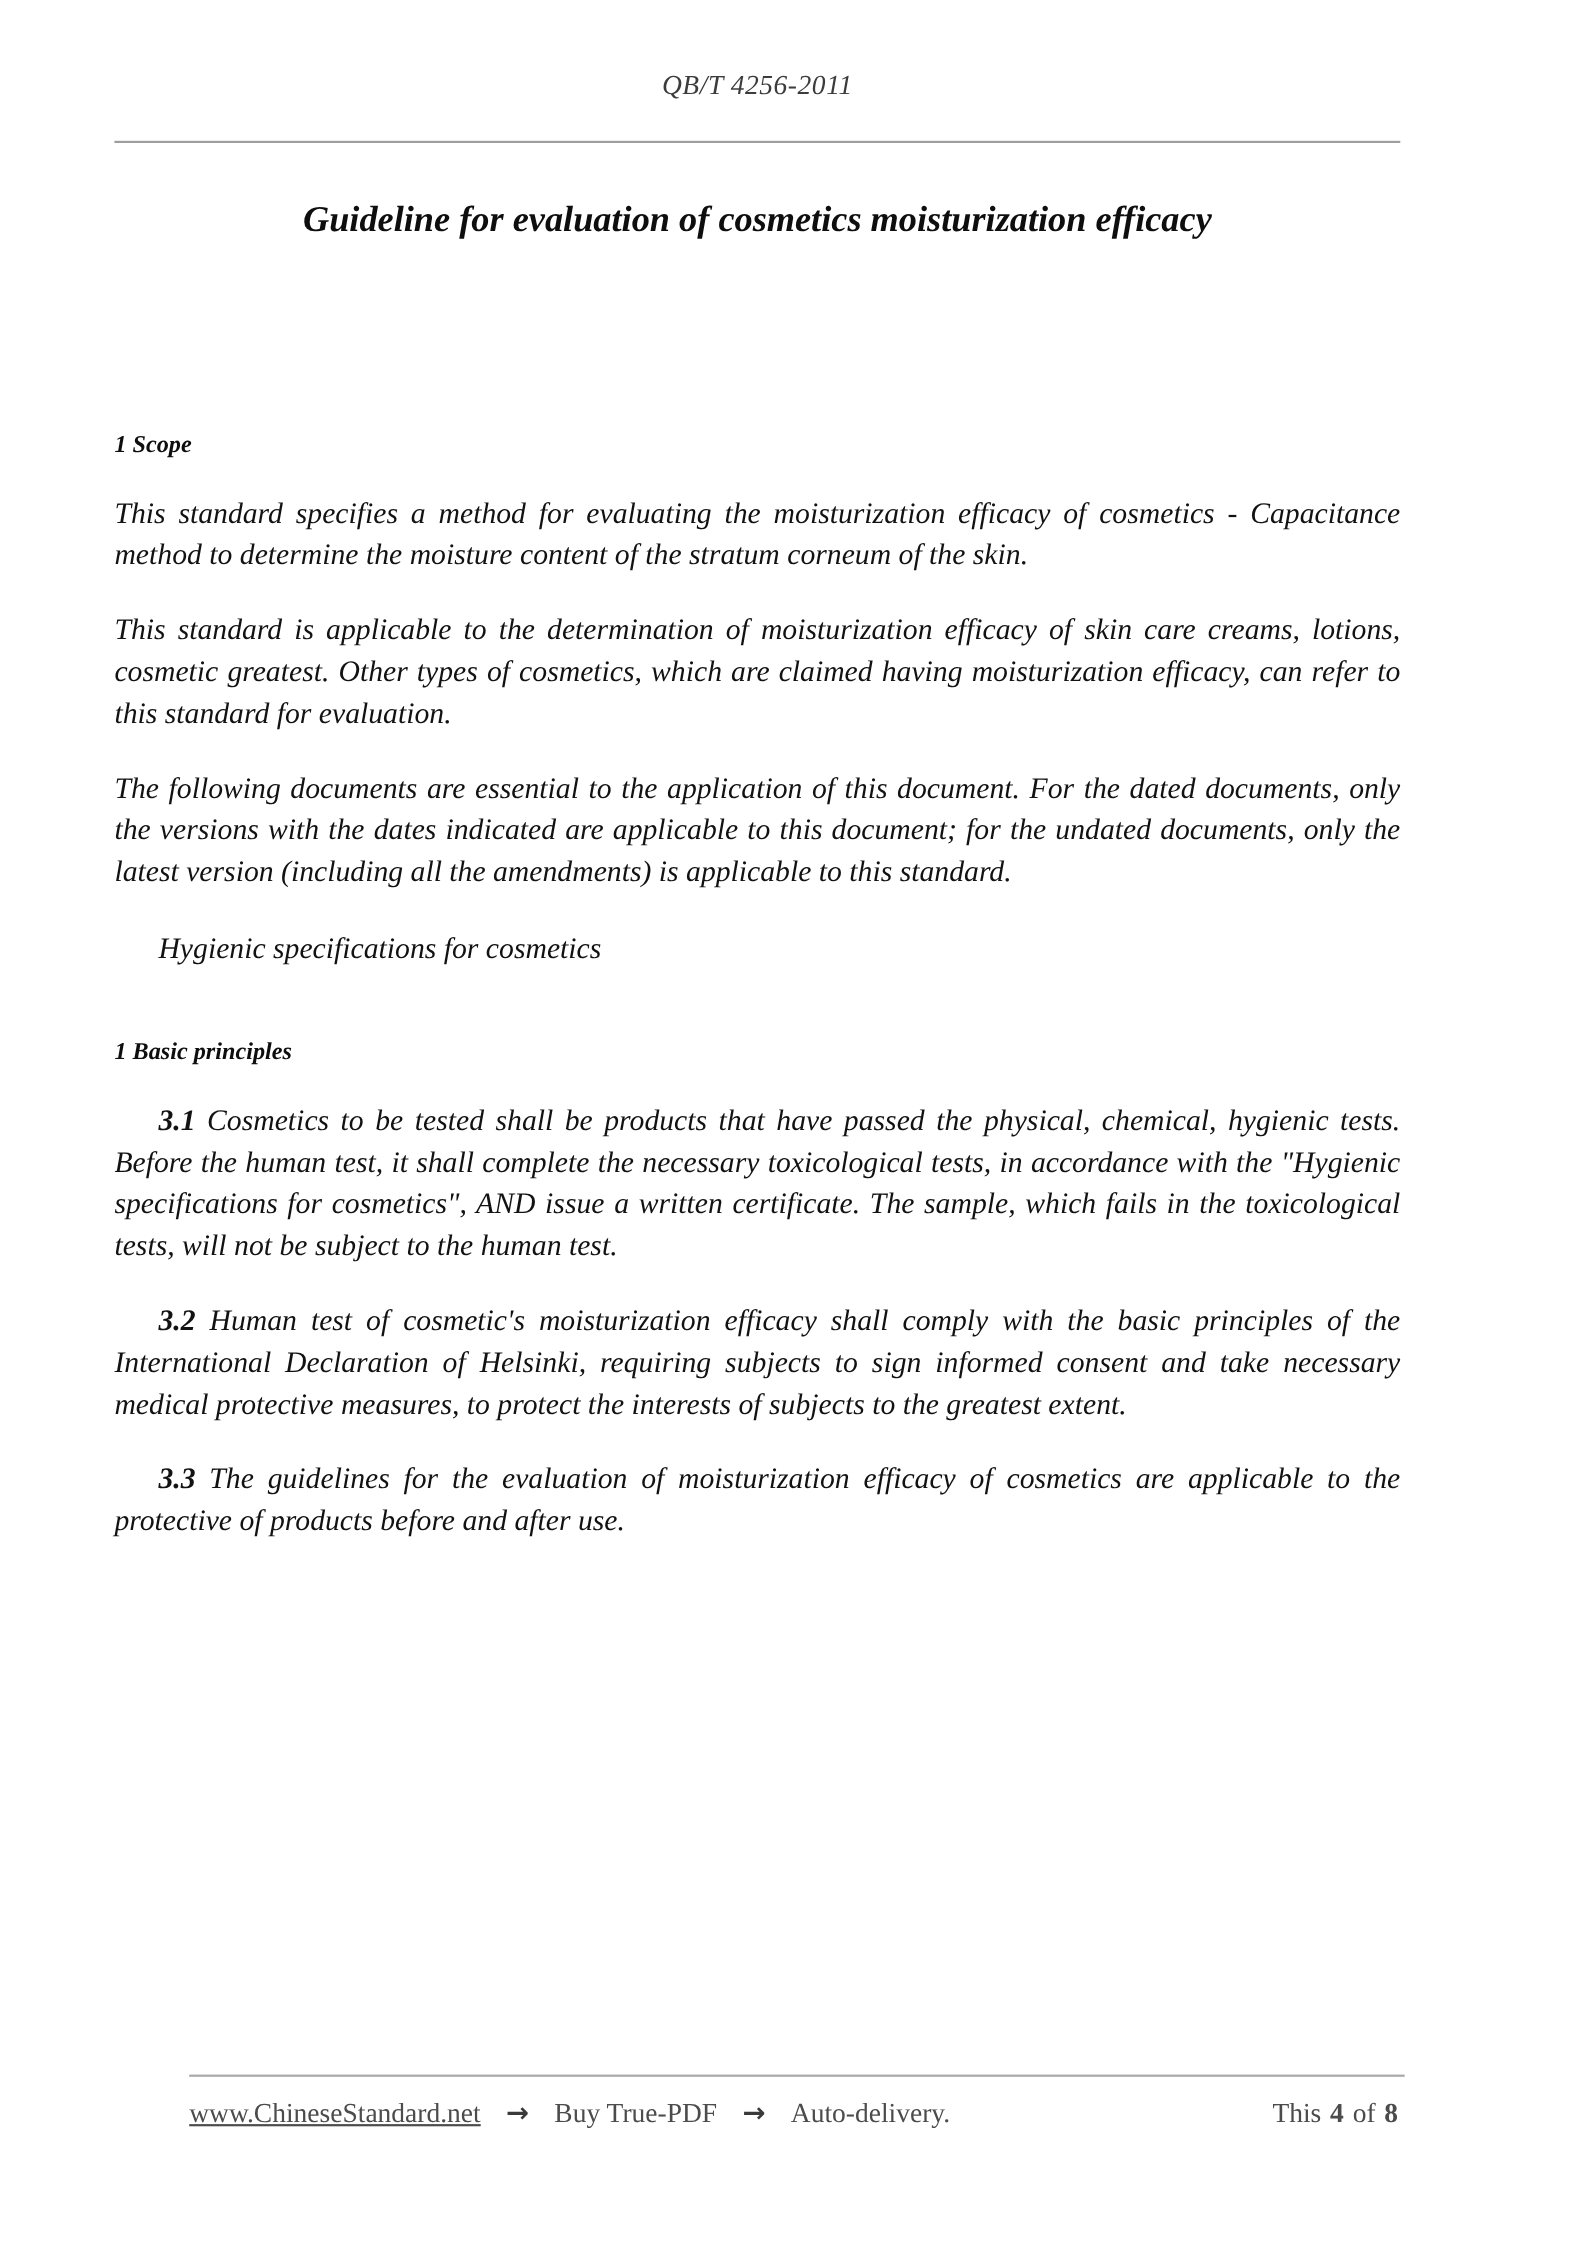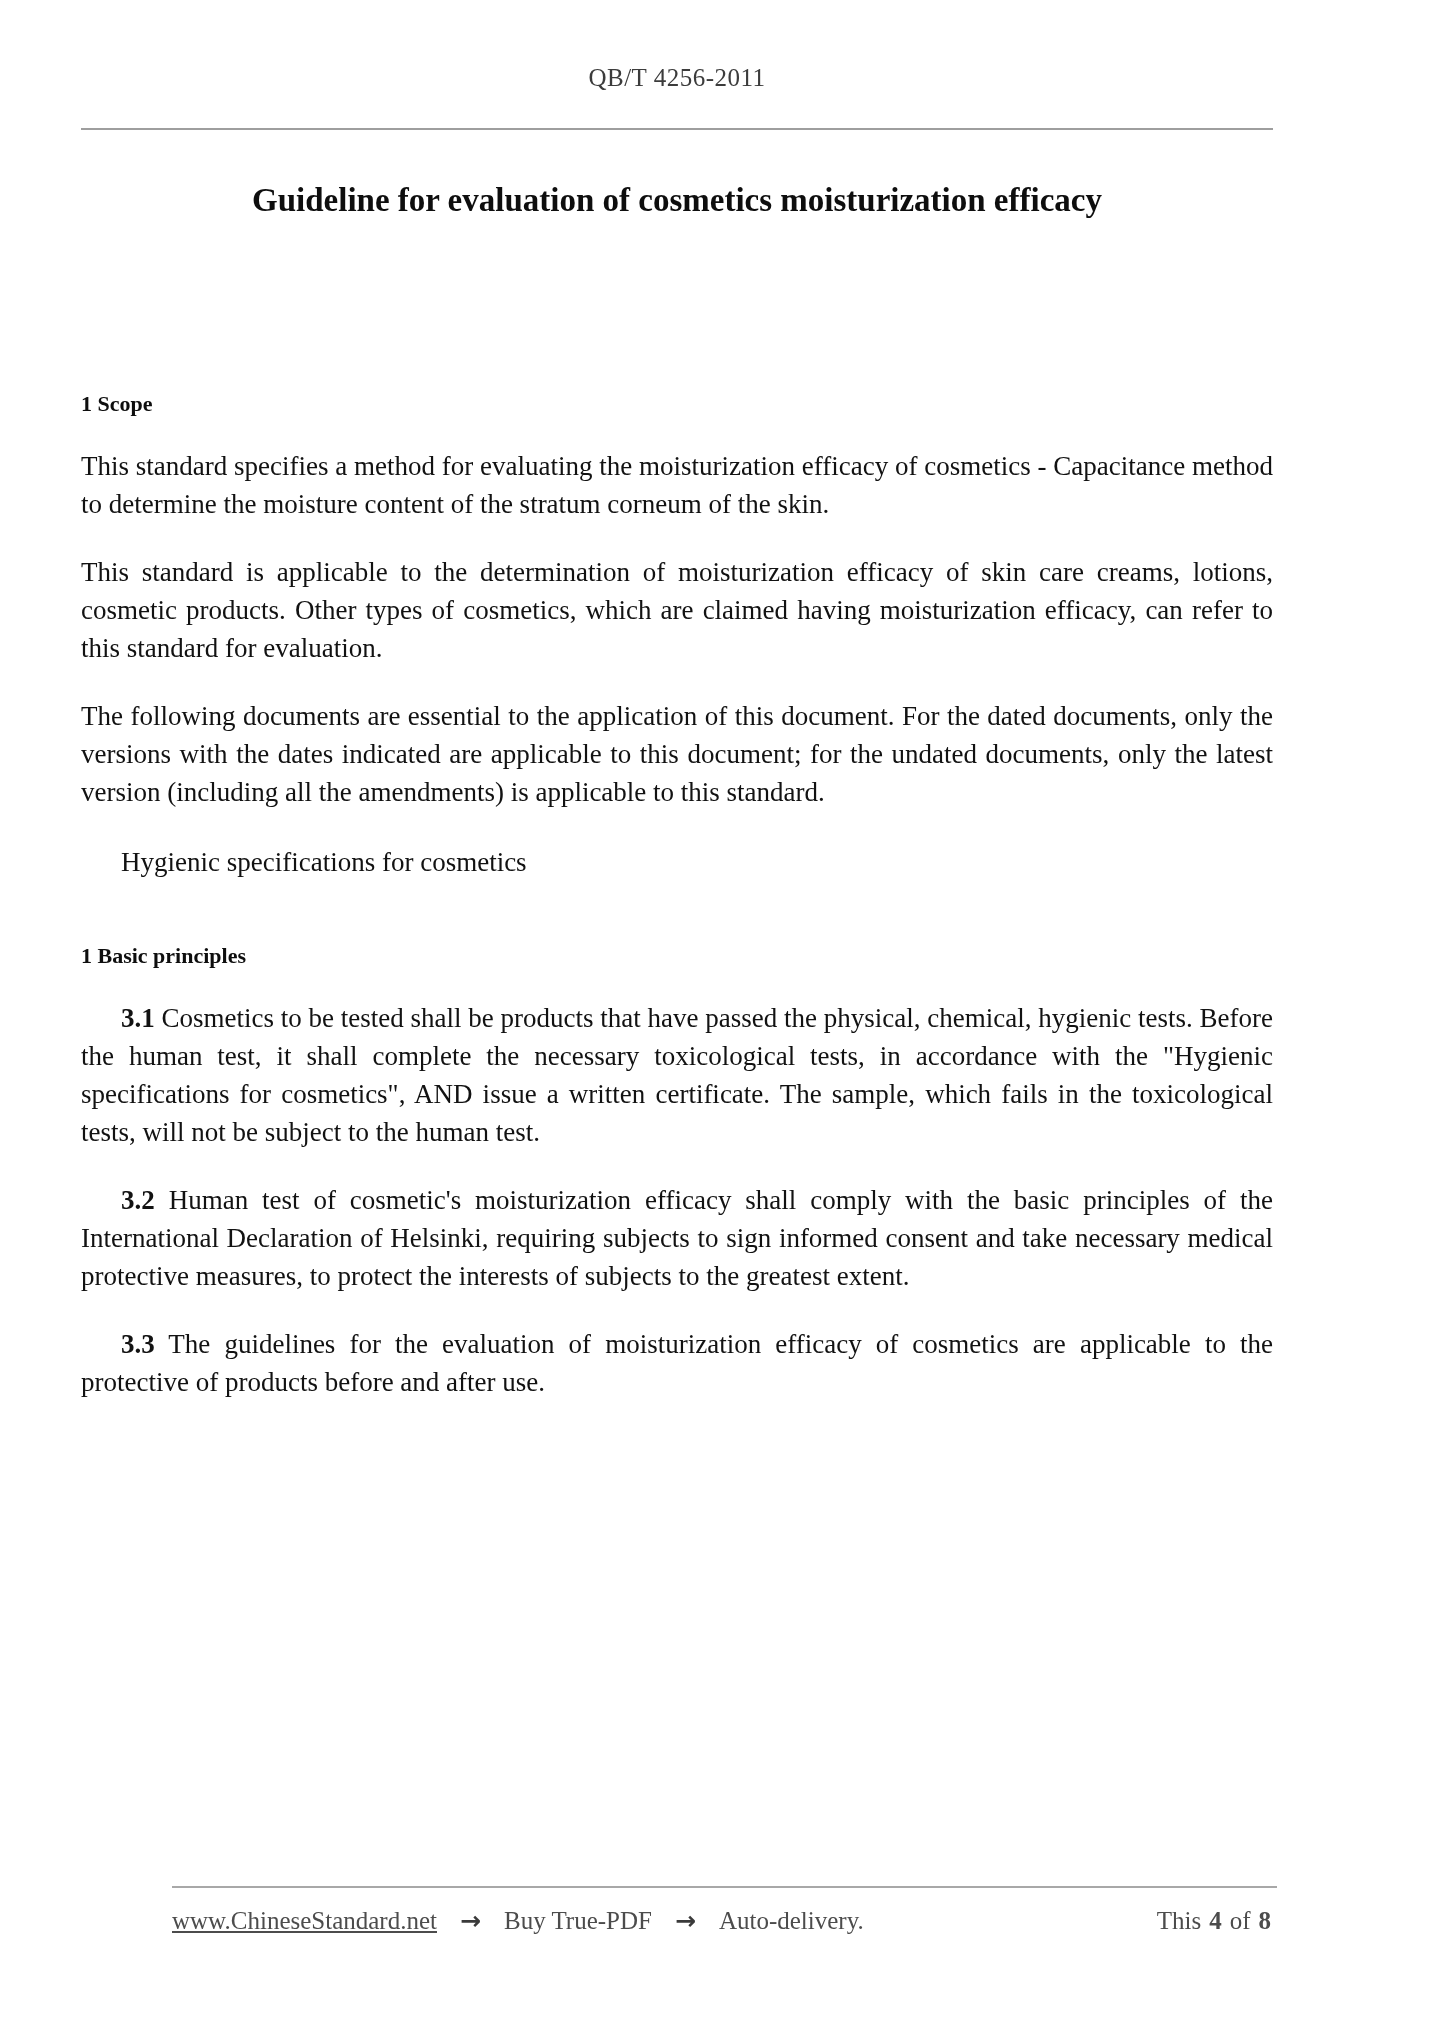--- a/index.html
+++ b/index.html
@@ -11,21 +11,22 @@
     position: relative;
     width: 1445px;
     height: 2044px;
     background: #ffffff;
     font-family: "Liberation Serif", "DejaVu Serif", serif;
     color: #121212;
     overflow: hidden;
     box-sizing: border-box;
   }
   .content {
-    padding: 64px 172px 0 81px;
+    padding: 64px 172px 0 104px;
+    font-style: italic;
   }
   .doc-number {
     text-align: center;
     font-size: 25px;
     color: #3c3c3c;
     letter-spacing: 0.5px;
   }
   .rule {
     border: none;
     border-top: 2px solid #9e9e9e;
@@ -118,21 +119,21 @@
     <div class="doc-number">QB/T 4256-2011</div>
 
     <hr class="rule">
 
     <h1 class="doc-title">Guideline for evaluation of cosmetics moisturization efficacy</h1>
 
     <h2 class="section-heading first">1 Scope</h2>
 
     <p class="body-para">This standard specifies a method for evaluating the moisturization efficacy of cosmetics - Capacitance method to determine the moisture content of the stratum corneum of the skin.</p>
 
-    <p class="body-para">This standard is applicable to the determination of moisturization efficacy of skin care creams, lotions, cosmetic products. Other types of cosmetics, which are claimed having moisturization efficacy, can refer to this standard for evaluation.</p>
+    <p class="body-para">This standard is applicable to the determination of moisturization efficacy of skin care creams, lotions, cosmetic greatest. Other types of cosmetics, which are claimed having moisturization efficacy, can refer to this standard for evaluation.</p>
 
 
     <p class="body-para">The following documents are essential to the application of this document. For the dated documents, only the versions with the dates indicated are applicable to this document; for the undated documents, only the latest version (including all the amendments) is applicable to this standard.</p>
 
     <p class="reference-line">Hygienic specifications for cosmetics</p>
 
     <h2 class="section-heading">1 Basic principles</h2>
 
     <p class="body-para"><b class="item-num">3.1</b> <span>Cosmetics to be tested shall be products that have passed the physical, chemical, hygienic tests. Before the human test, it shall complete the necessary toxicological tests, in accordance with the "Hygienic specifications for cosmetics", AND issue a written certificate. The sample, which fails in the toxicological tests, will not be subject to the human test.</span></p>
 

